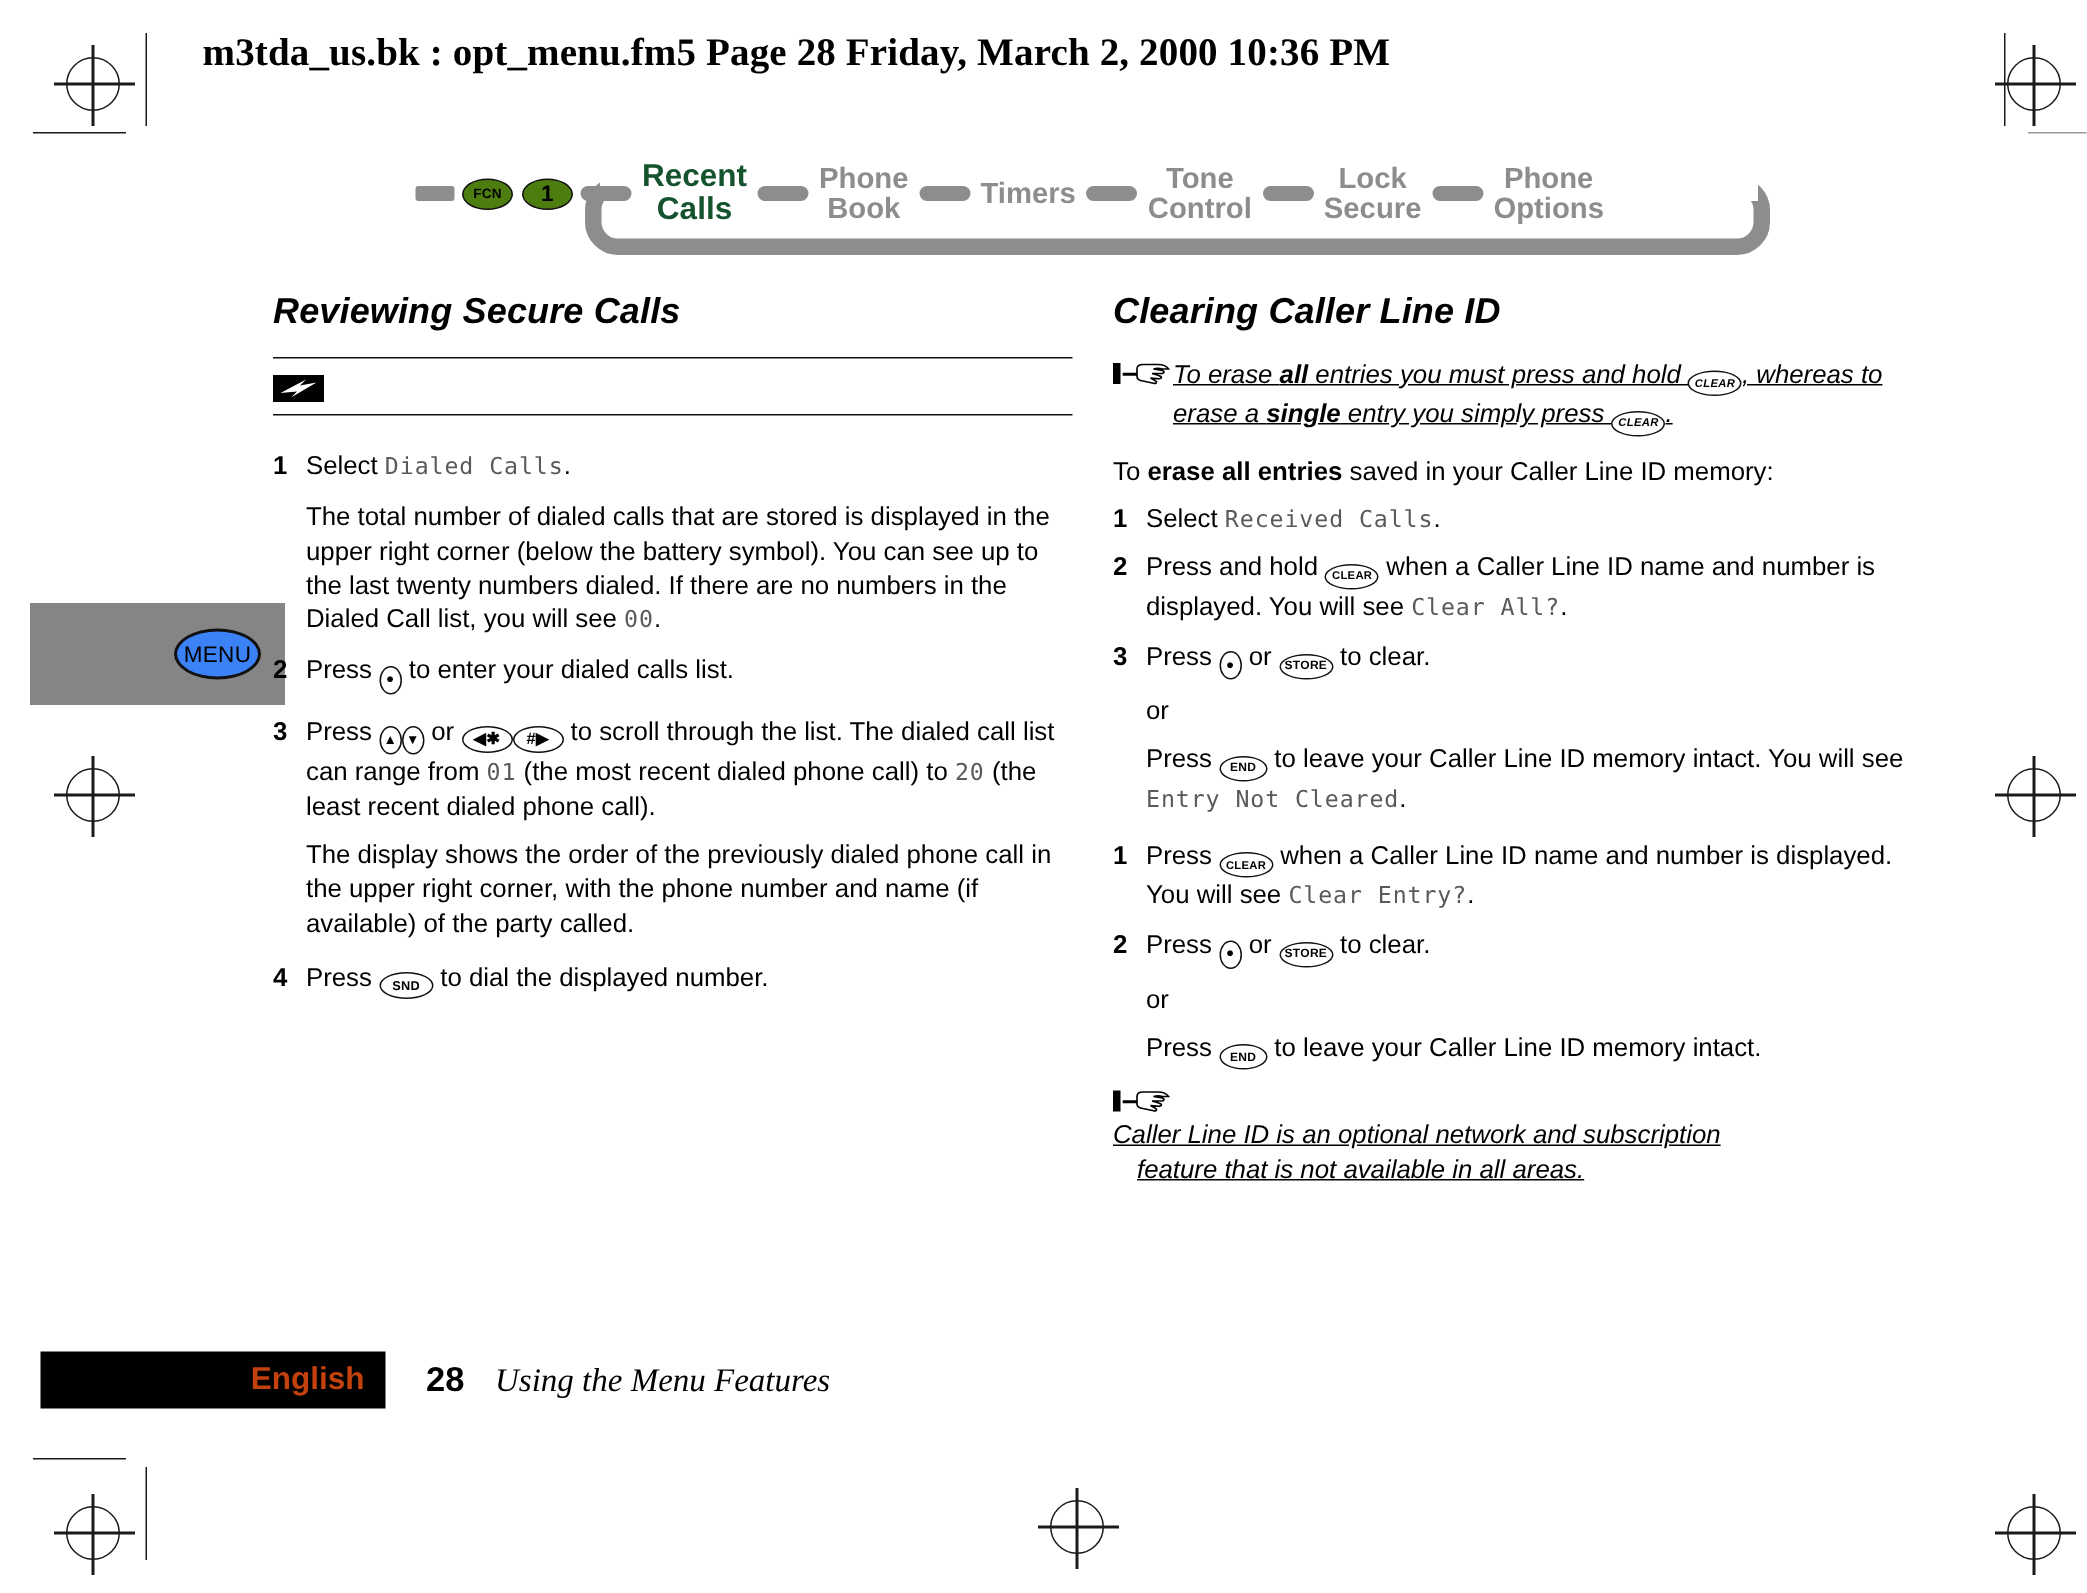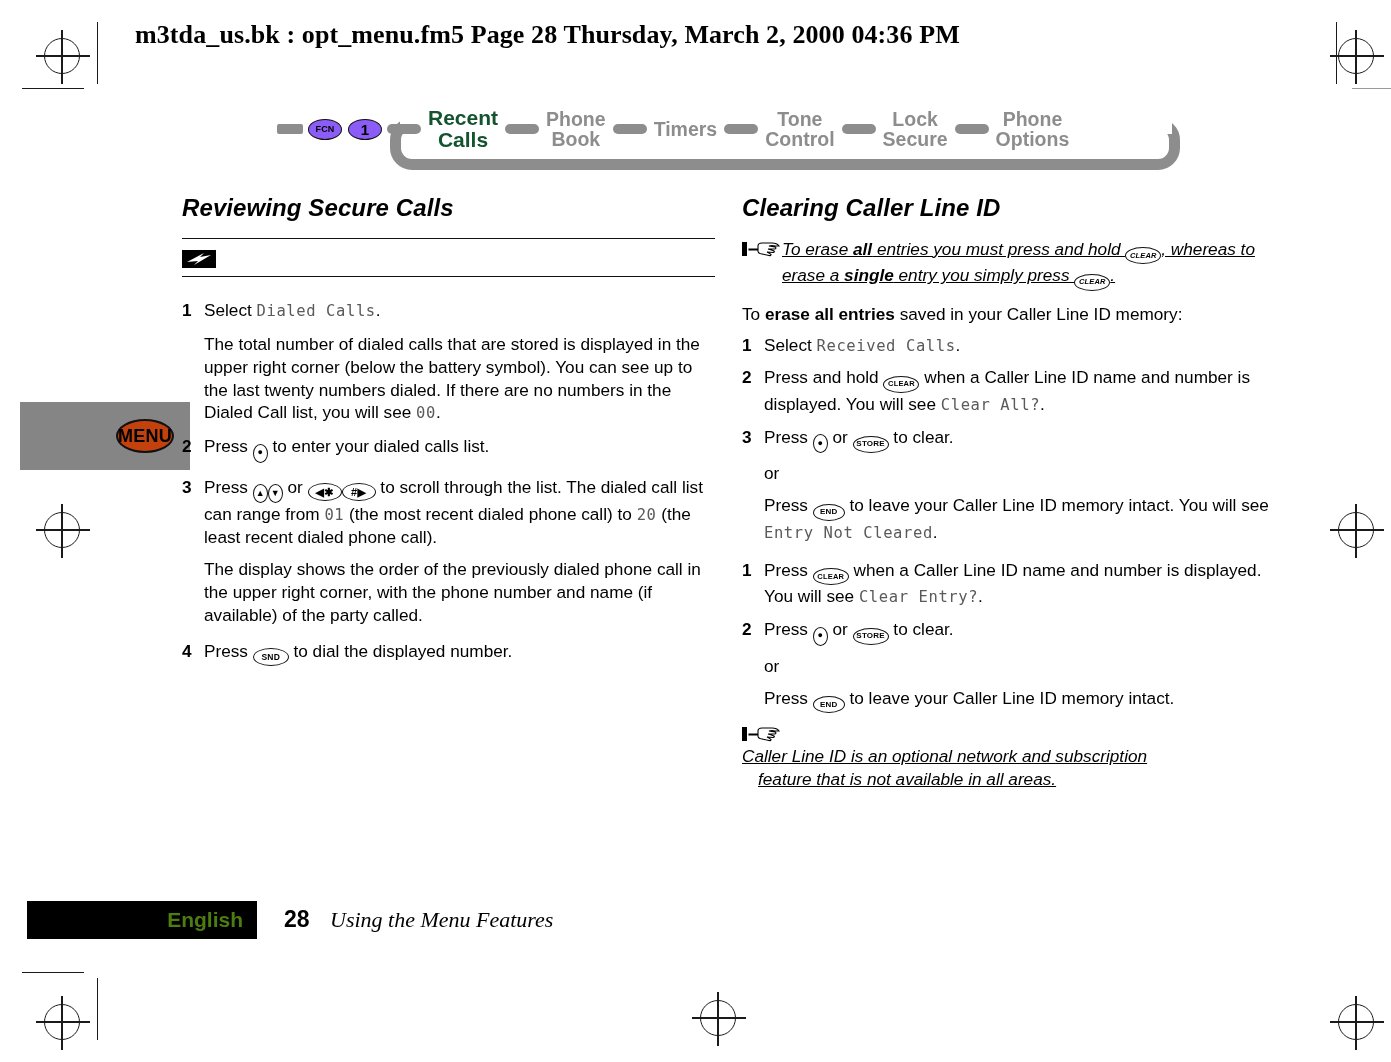--- a/index.html
+++ b/index.html
@@ -84,21 +84,21 @@
     height: 58px;
     display: flex;
     align-items: center;
   }
   .key-oval {
     display: inline-flex;
     align-items: center;
     justify-content: center;
     border: 1.6px solid #111;
     border-radius: 50%;
-    background: #8b5cf6;
+    background: #4d7c0f;
     font-weight: bold;
     box-sizing: border-box;
     flex: none;
   }
   .nav-key {
     width: 34px; height: 21px;
     font-size: 9px;
     letter-spacing: 0.2px;
   }
   .nav-key.digit { font-size: 15px; }
@@ -133,24 +133,24 @@
     display: flex;
     align-items: center;
     justify-content: flex-end;
     padding-right: 16px;
     box-sizing: border-box;
   }
   .menu-btn {
     width: 54px; height: 30px;
     border: 2.2px solid #111;
     border-radius: 50%;
-    background: #c2410c;
+    background: #3b82f6;
     display: flex; align-items: center; justify-content: center;
-    font-size: 18px;
-    font-weight: bold;
+    font-size: 15px;
+    font-weight: normal;
     letter-spacing: 0.2px;
   }
 
   
   .col {
     position: absolute;
     top: 192px;
     width: 533px;
     font-size: 17.2px;
     line-height: 1.33;
@@ -278,21 +278,21 @@
     width: 230px;
     height: 38px;
     background: #000;
     display: flex;
     align-items: center;
     justify-content: flex-end;
     padding-right: 14px;
     box-sizing: border-box;
   }
   .footer-bar span {
-    color: #4d7c0f;
+    color: #c2410c;
     font-size: 21px;
     font-weight: bold;
   }
   .footer-page {
     position: absolute;
     left: 284px;
     top: 906px;
     font-size: 23px;
     font-weight: bold;
   }
@@ -316,21 +316,21 @@
 <div class="reg-mark" style="left:1338px; top:1004px;"></div>
 <div class="reg-mark" style="left:700px; top:1000px;"></div>
 
 <div class="crop-line v" style="left:97px; top:22px; height:62px;"></div>
 <div class="crop-line v" style="left:97px; top:978px; height:62px;"></div>
 <div class="crop-line v" style="left:1336px; top:22px; height:62px;"></div>
 <div class="crop-line h" style="left:22px; top:88px; width:62px;"></div>
 <div class="crop-line h gray" style="left:1352px; top:88px; width:46px;"></div>
 <div class="crop-line h" style="left:22px; top:972px; width:62px;"></div>
 
-<div class="slug">m3tda_us.bk : opt_menu.fm5  Page 28  Thursday, March 2, 2000  04:36 PM</div>
+<div class="slug">m3tda_us.bk : opt_menu.fm5  Page 28  Friday, March 2, 2000  10:36 PM</div>
 
 <div class="navbar">
   <div class="nav-bracket"></div>
   <div class="nav-bracket-mask"></div>
   <div class="nav-row">
     <div class="nav-dash"></div>
     <div class="key-oval nav-key">FCN</div>
     <div style="width:6px;flex:none;"></div>
     <div class="key-oval nav-key digit">1</div>
     <div class="nav-dash wide"></div>

